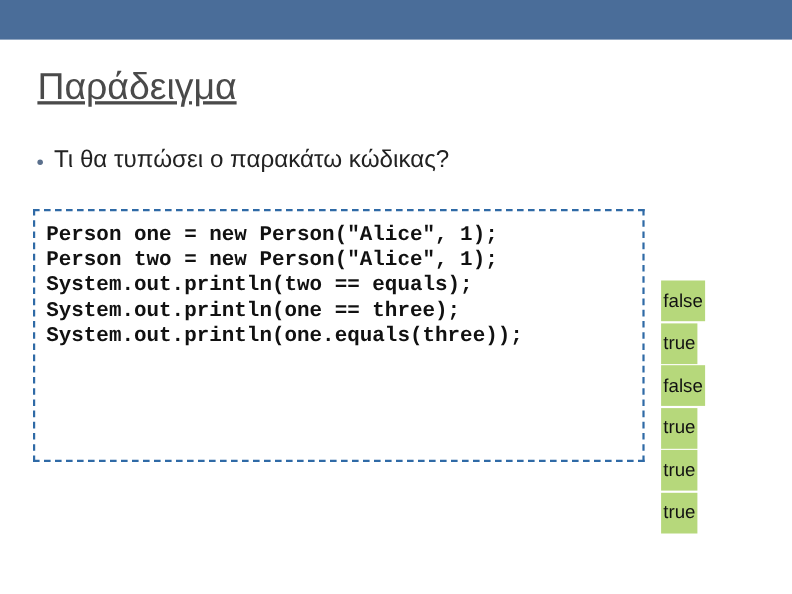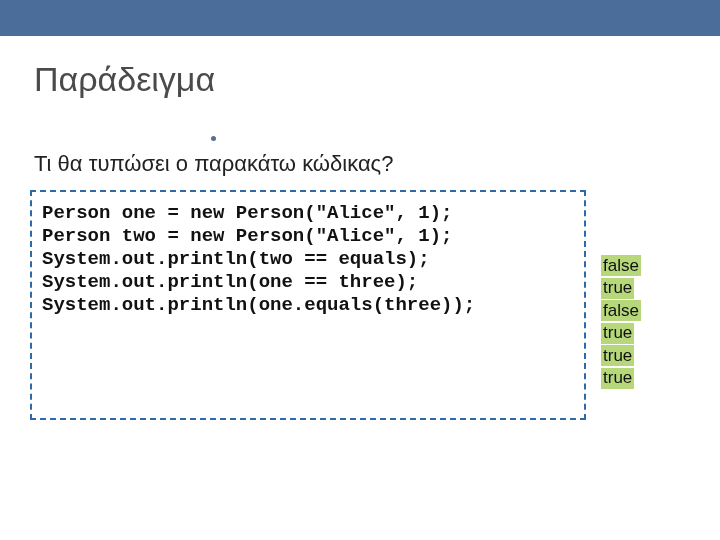--- a/index.html
+++ b/index.html
@@ -19,31 +19,31 @@
   width: 720px;
   height: 36px;
   background: #4a6d99;
 }
 .title {
   position: absolute;
   top: 60px;
   left: 34px;
   font-size: 34px;
   color: #4a4a4a;
+  text-decoration: underline;
 }
 .bullet-row {
   position: absolute;
   top: 132px;
   left: 34px;
   font-size: 22px;
   color: #222;
   display: flex;
   align-items: center;
   gap: 10px;
-  flex-direction: column;
 }
 .bullet-dot {
   width: 5px;
   height: 5px;
   border-radius: 50%;
   background: #5a6f8c;
   display: inline-block;
   margin-top: 4px;
 }
 .code-box {
@@ -70,21 +70,21 @@
   left: 601px;
 }
 .label-box {
   background: #b6d87b;
   font-size: 17px;
   color: #111;
   padding: 0 2px 0 2px;
   line-height: 22px;
   width: fit-content;
   margin-bottom: 1.5px;
-  height: 21px;
+  height: 37px;
   display: flex;
   align-items: center;
 }
 </style>
 </head>
 <body>
 
 <div class="topbar"></div>
 
 <div class="title">Παράδειγμα</div>

